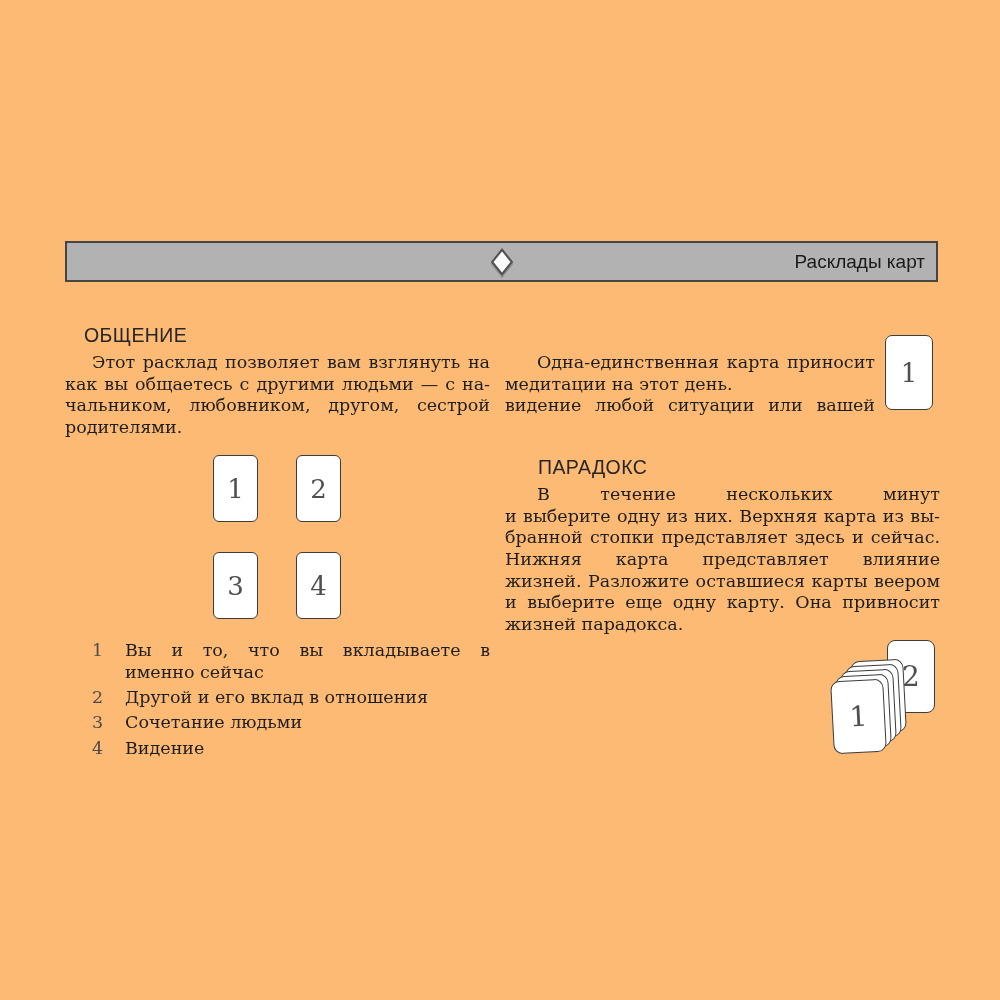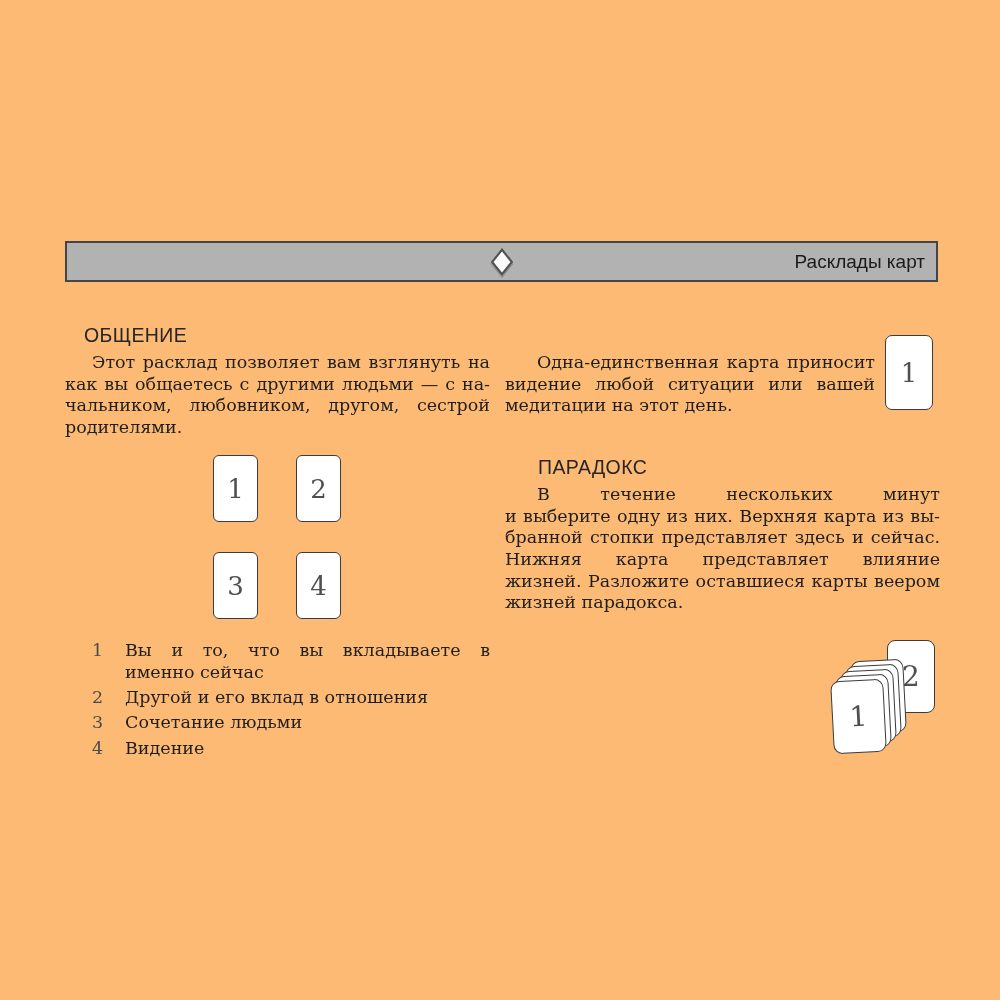--- a/index.html
+++ b/index.html
@@ -112,36 +112,37 @@
   <div class="legend-item" style="top:738px;">
     <span class="legend-num">4</span>
     <div class="legend-text">
       <div class="ln">Видение</div>
     </div>
   </div>
 
 
   <div class="para" style="left:505px; top:352px; width:370px;">
     <div class="ln j indR">Одна-единственная карта приносит</div>
+    <div class="ln">медитации на этот день.</div>
     <div class="ln j">видение любой ситуации или вашей</div>
-    <div class="ln">медитации на этот день.</div>
   </div>
 
   <div class="card card-one" style="left:885px; top:335px;">
     <span>1</span>
   </div>
 
   <div class="h" style="left:538px; top:456px;">ПАРАДОКС</div>
 
   <div class="para" style="left:505px; top:484px; width:435px;">
     <div class="ln j indR">В течение нескольких минут перемешивай-</div>
     <div class="ln j">и выберите одну из них. Верхняя карта из вы-</div>
     <div class="ln j">бранной стопки представляет здесь и сейчас.</div>
     <div class="ln j">Нижняя карта представляет влияние прошлых</div>
     <div class="ln j">жизней. Разложите оставшиеся карты веером</div>
+    <div class="ln j">и выберите еще одну карту. Она привносит</div>
     <div class="ln">жизней парадокса.</div>
   </div>
 
   <div>
     <div class="card card-fan2" style="left:887px; top:640px;">
       <span>2</span>
     </div>
     <div class="card card-stack" style="left:852px; top:660px;"></div>
     <div class="card card-stack" style="left:847px; top:665px;"></div>
     <div class="card card-stack" style="left:842px; top:670px;"></div>

